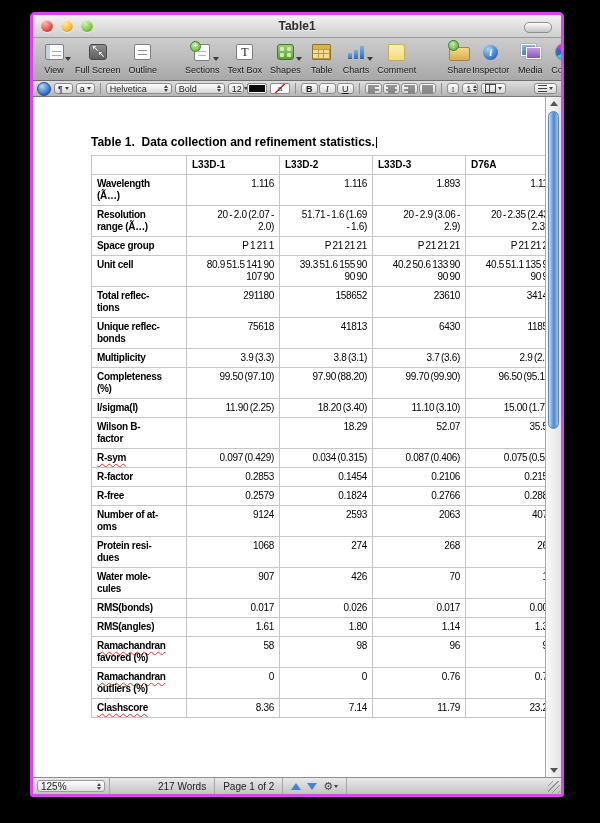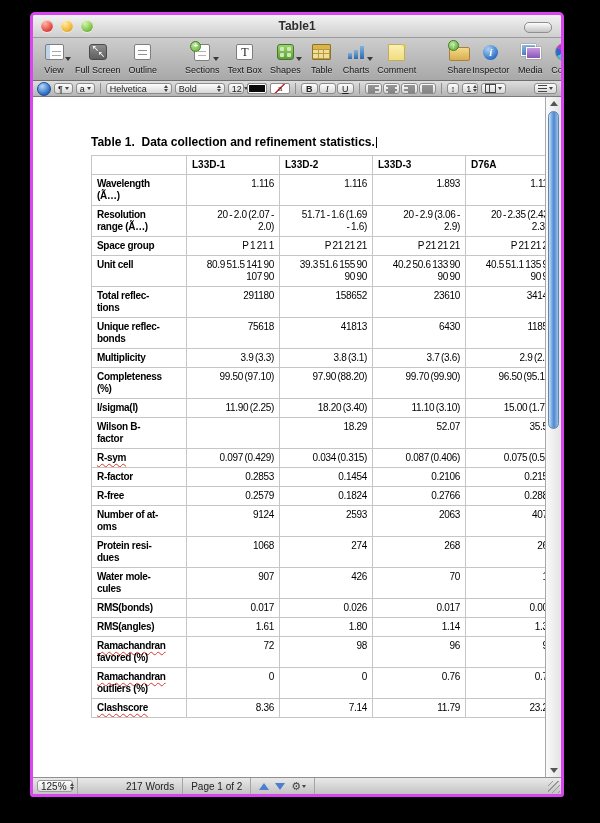--- a/index.html
+++ b/index.html
@@ -151,21 +151,21 @@
   .sb-thumb{position:absolute;left:1.5px;width:11px;top:14px;height:318px;border-radius:6px;
     background:linear-gradient(to right,#cfe2f7,#7caede 30%,#4c87cf 55%,#9dc1ec);
     border:1px solid #5d86b5;box-sizing:border-box;}
   
   .statusbar{
     height:16px;flex:none;display:flex;align-items:center;
     background:linear-gradient(#e9e9e9,#c3c3c3);border-top:1px solid #8f8f8f;
     font-size:10px;color:#222;position:relative;
   }
   .sb-zoom{display:flex;align-items:center;gap:3px;height:12px;margin:16px 4px;padding:0 3px;
-    background:linear-gradient(#fff,#ddd);border:1px solid #999;border-radius:3px;width:36px;box-sizing:border-box;}
+    background:linear-gradient(#fff,#ddd);border:1px solid #999;border-radius:3px;width:68px;box-sizing:border-box;}
   .sb-sec{height:100%;display:flex;align-items:center;padding:0 8px;border-right:1px solid #a5a5a5;}
   .sb-sec.first{border-left:1px solid #a5a5a5;padding-left:48px;}
   .sb-nav{height:100%;display:flex;align-items:center;gap:6px;padding:0 8px;border-right:1px solid #a5a5a5;}
   .nav-tri-up{width:0;height:0;border-left:5px solid transparent;border-right:5px solid transparent;border-bottom:7px solid var(--nav-blue,#4d7fd0);}
   .nav-tri-dn{width:0;height:0;border-left:5px solid transparent;border-right:5px solid transparent;border-top:7px solid var(--nav-blue,#4d7fd0);}
   .gear{color:#444;font-size:11px;display:flex;align-items:center;gap:1px;}
   .gear .caret{width:0;height:0;border-left:2.5px solid transparent;border-right:2.5px solid transparent;border-top:3px solid #444;}
   .grip{position:absolute;right:1px;bottom:1px;width:12px;height:12px;
     background:repeating-linear-gradient(135deg,transparent 0 3px,#969696 3px 4px);}
 </style>
@@ -519,21 +519,21 @@
             </tr>
             <tr>
               <td class="lbl">RMS(angles)</td>
               <td class="val">1.61</td>
               <td class="val">1.80</td>
               <td class="val">1.14</td>
               <td class="val">1.34</td>
             </tr>
             <tr>
               <td class="lbl"><span class="sq">Ramachandran</span><br>favored (%)</td>
-              <td class="val">72</td>
+              <td class="val">58</td>
               <td class="val">98</td>
               <td class="val">96</td>
               <td class="val">94</td>
             </tr>
             <tr>
               <td class="lbl"><span class="sq">Ramachandran</span><br>outliers (%)</td>
               <td class="val">0</td>
               <td class="val">0</td>
               <td class="val">0.76</td>
               <td class="val">0.76</td>

